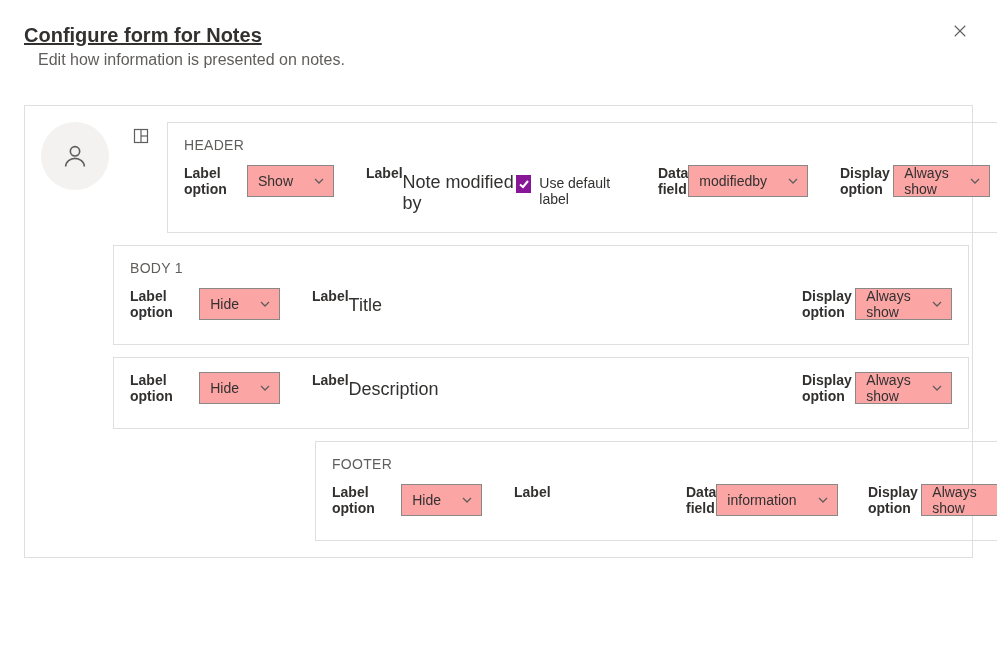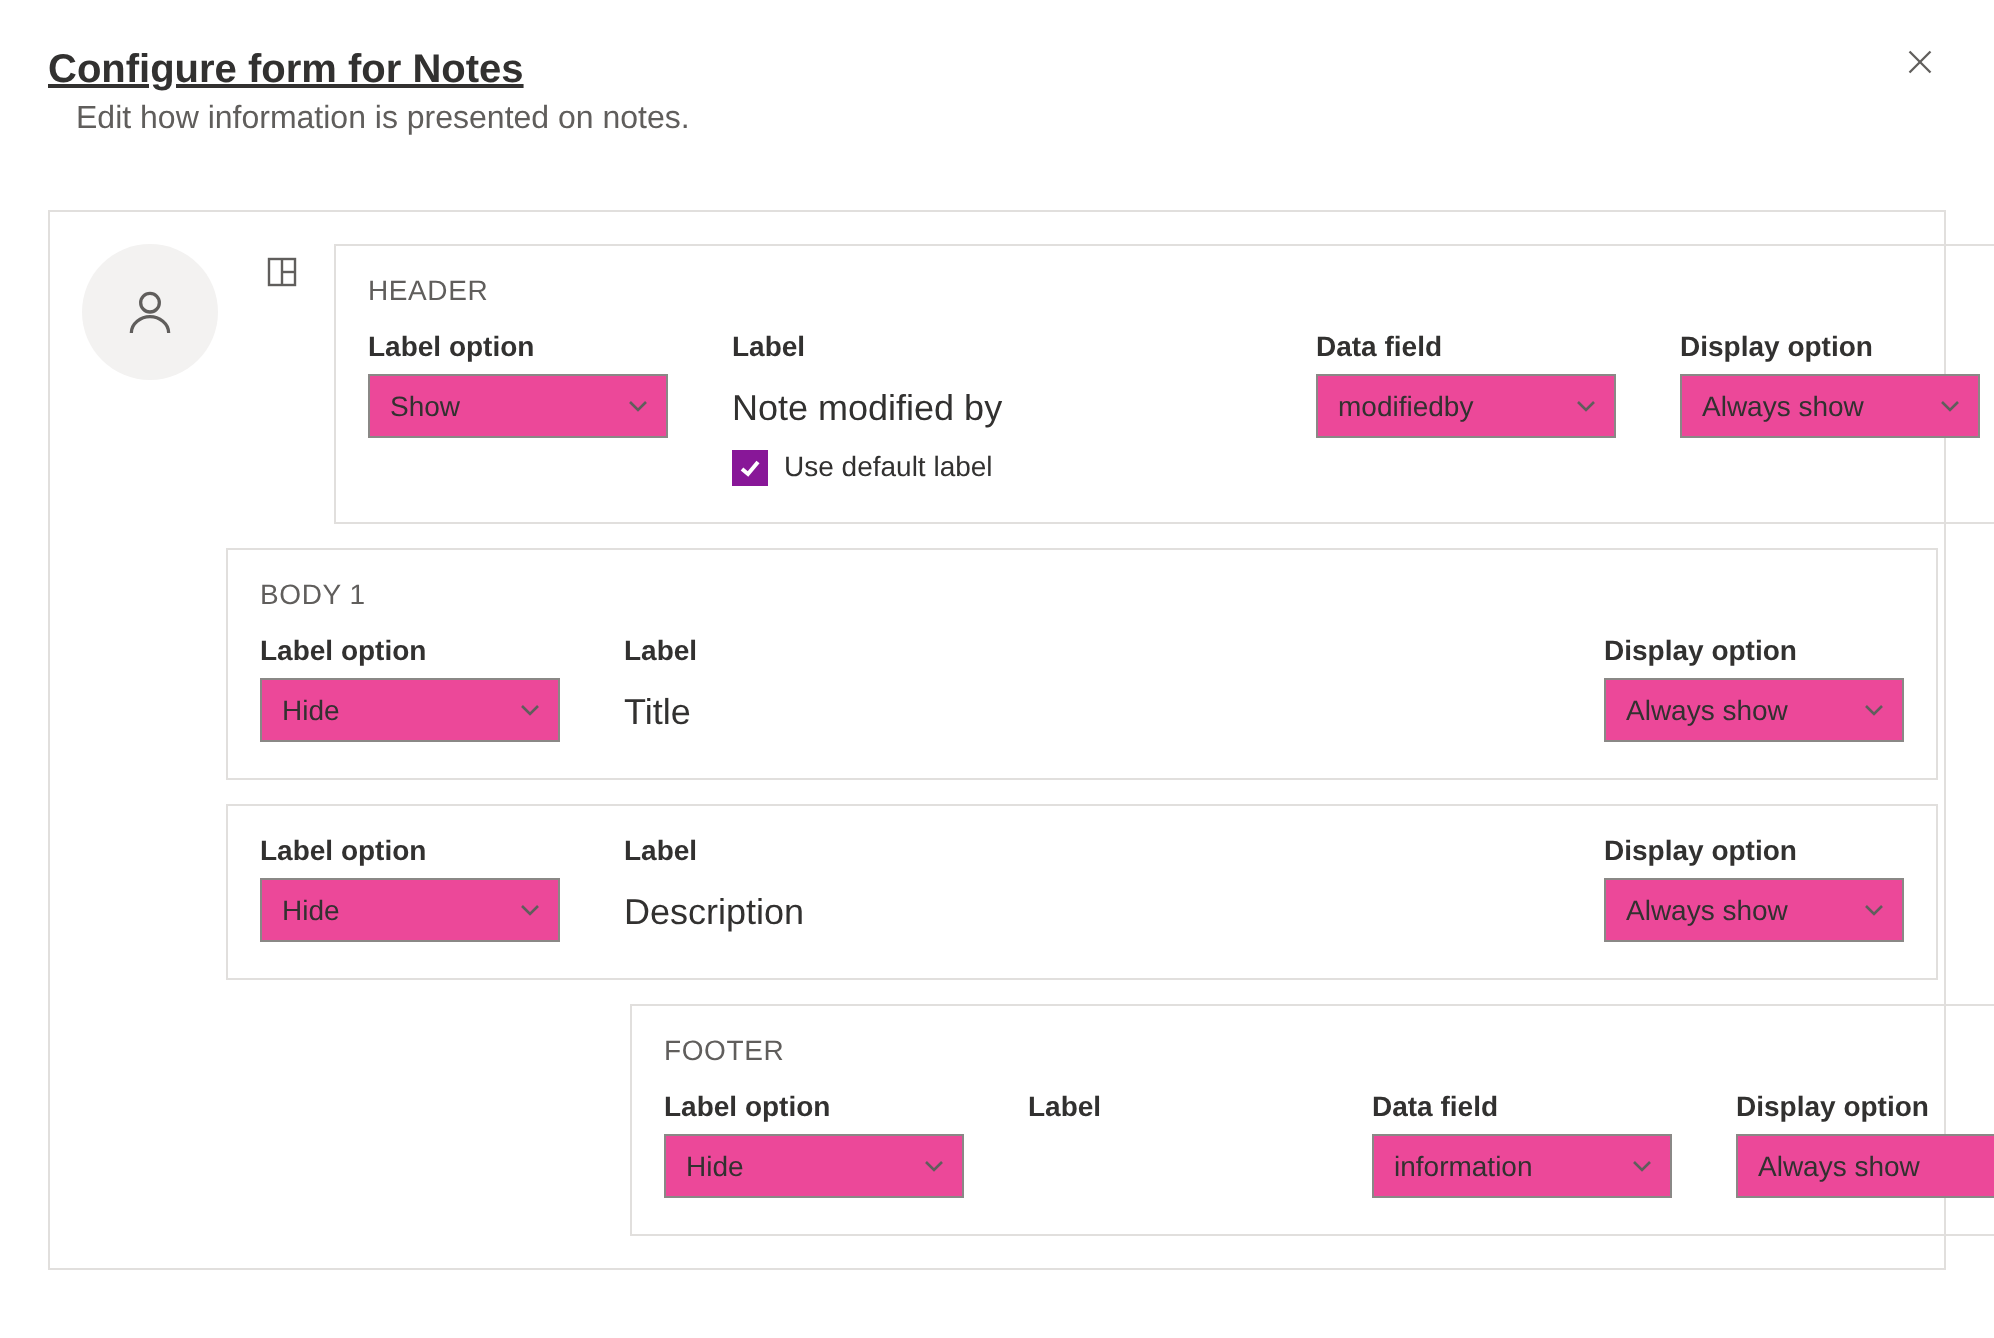--- a/index.html
+++ b/index.html
@@ -94,36 +94,36 @@
       letter-spacing: 0.3px;
       margin-bottom: 12px;
     }
     .fields-row {
       display: flex;
       gap: 32px;
       align-items: flex-start;
     }
     .field-col {
       display: flex;
-      flex-direction: column;
+      flex-direction: row;
     }
     .field-label {
       font-size: 14px;
       font-weight: 600;
       color: #323130;
       margin-bottom: 6px;
     }
     .select-wrap {
       position: relative;
       border: 1px solid #8a8886;
       height: 32px;
       display: flex;
       align-items: center;
-      padding: 0 28px 0 10px;
-      background: #ec4899;
+      padding: 0 40px 0 10px;
+      background: #fca5a5;
       cursor: pointer;
       font-size: 14px;
       color: #323130;
     }
     .select-wrap .chevron {
       position: absolute;
       right: 8px;
       top: 50%;
       transform: translateY(-50%);
       width: 12px;

